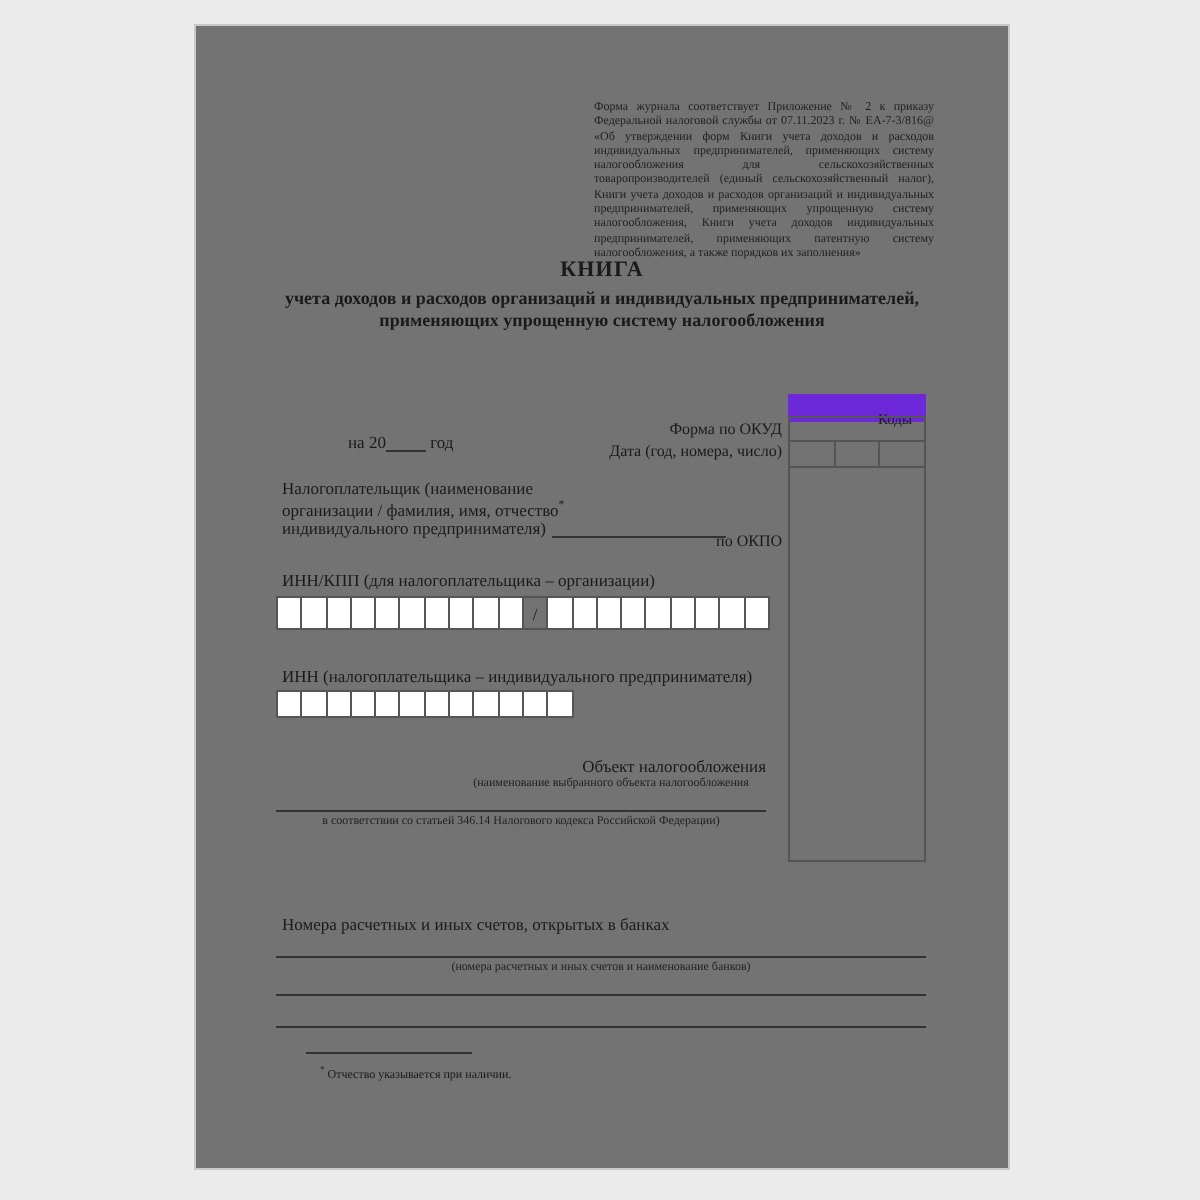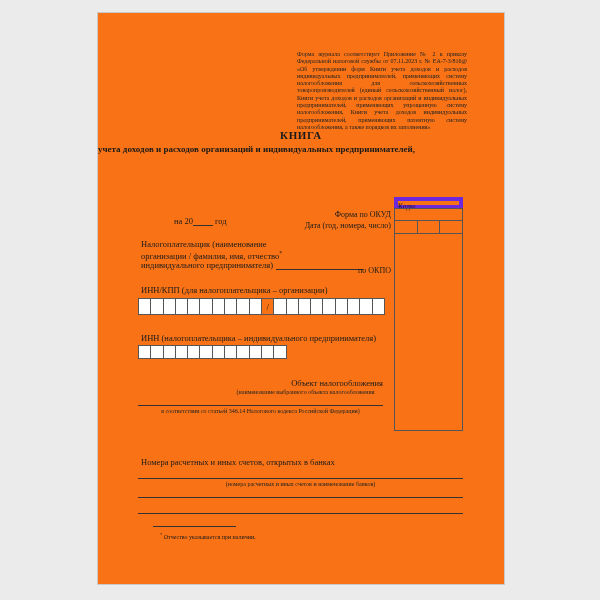--- a/index.html
+++ b/index.html
@@ -6,40 +6,40 @@
   body{
     width:600px;height:600px;
     background:#ebebeb;
     font-family:"Liberation Serif", serif;
     color:#1a1a1a;
     position:relative;
     overflow:hidden;
   }
   .sheet{
     position:absolute;left:97px;top:12px;width:408px;height:573px;
-    background:#f97316;border:1px solid #c9c9c9;box-sizing:border-box;
+    background:#737373;border:1px solid #c9c9c9;box-sizing:border-box;
   }
   .abs{position:absolute;box-sizing:border-box;}
   .fine-print{
     left:199px;top:38px;width:170px;
     font-size:6px;line-height:7.3px;text-align:justify;color:#222;
   }
   .title-main{left:0;top:116px;width:100%;text-align:center;font-size:11px;font-weight:bold;letter-spacing:0.6px;}
-  .title-sub1{left:0;top:131px;width:100%;text-align:left;font-size:9px;font-weight:bold;}
+  .title-sub1{left:0;top:131px;width:100%;text-align:center;font-size:9px;font-weight:bold;}
   .title-sub2{left:0;top:142px;width:100%;text-align:center;font-size:9px;font-weight:bold;}
 
   .year-line{left:76px;top:203px;font-size:8.5px;white-space:nowrap;}
   .year-line .gap{display:inline-block;width:20px;border-bottom:1px solid #333;height:8px;vertical-align:bottom;}
 
   .right-label{left:150px;width:143px;text-align:right;font-size:8px;white-space:nowrap;}
   .okud-label{top:197px;}
   .date-label{top:208px;}
   .okpo-label{top:253px;}
 
-  .codes-header{left:296px;top:184px;width:69px;height:12px;border:4px solid #6d28d9;font-size:7.5px;text-align:left;line-height:11px;}
+  .codes-header{left:296px;top:184px;width:69px;height:12px;border:7px solid #6d28d9;font-size:7.5px;text-align:right;line-height:11px;}
   .codes-okud-row{left:296px;top:195px;width:69px;height:13px;border:1px solid #555;}
   .codes-date-row{left:296px;top:207px;width:69px;height:14px;display:flex;}
   .codes-date-row .dcell{flex:1;border:1px solid #555;margin-left:-1px;box-sizing:border-box;}
   .codes-date-row .dcell:first-child{margin-left:0;}
   .codes-tall{left:296px;top:220px;width:69px;height:198px;border:1px solid #555;}
 
   .taxpayer-label{left:43px;top:227px;width:222px;font-size:8.5px;line-height:9px;}
   .taxpayer-label sup{font-size:6px;}
   .tax-line3{display:flex;align-items:flex-start;}
   .fill-line{flex:1;border-bottom:1px solid #333;height:8px;margin-left:3px;}
@@ -80,20 +80,21 @@
 </style>
 </head>
 <body>
 
 <div class="sheet">
 
   <div class="abs fine-print">Форма журнала соответствует Приложение № 2 к приказу Федеральной налоговой службы от 07.11.2023 г. № ЕА-7-3/816@ «Об утверждении форм Книги учета доходов и расходов индивидуальных предпринимателей, применяющих систему налогообложения для сельскохозяйственных товаропроизводителей (единый сельскохозяйственный налог), Книги учета доходов и расходов организаций и индивидуальных предпринимателей, применяющих упрощенную систему налогообложения, Книги учета доходов индивидуальных предпринимателей, применяющих патентную систему налогообложения, а также порядков их заполнения»</div>
 
   <div class="abs title-main">КНИГА</div>
   <div class="abs title-sub1">учета доходов и расходов организаций и индивидуальных предпринимателей,</div>
+  <div class="abs title-sub2">применяющих упрощенную систему налогообложения</div>
 
   <div class="abs year-line"><span>на 20</span><span class="gap"></span> <span>год</span></div>
 
   <div class="abs right-label okud-label">Форма по ОКУД</div>
   <div class="abs right-label date-label">Дата (год, номера, число)</div>
 
   <div class="abs codes-header">Коды</div>
   <div class="abs codes-okud-row"></div>
   <div class="abs codes-date-row">
       <div class="dcell"></div>

